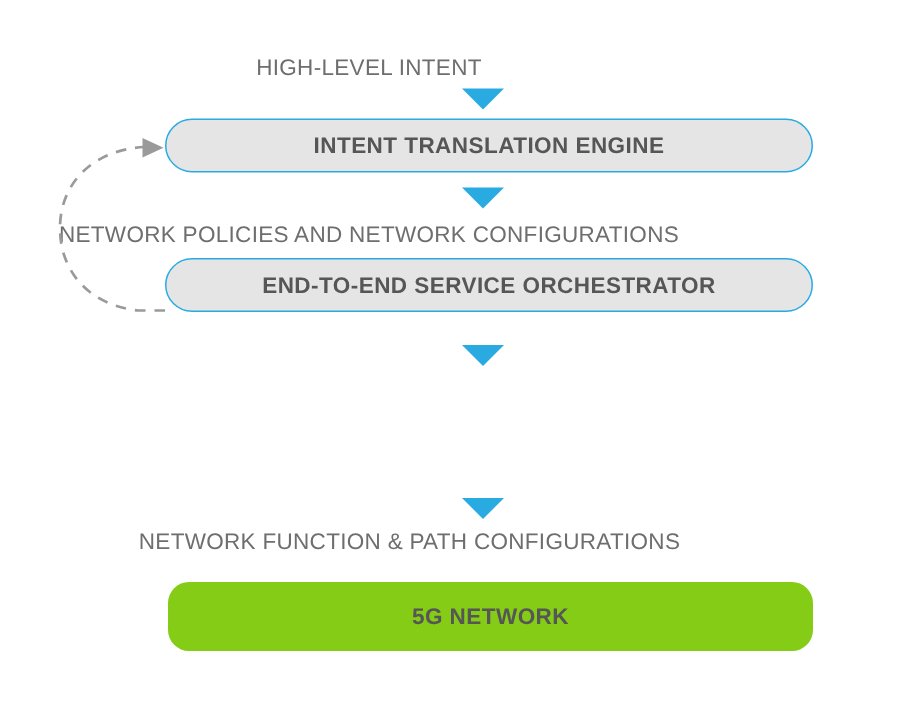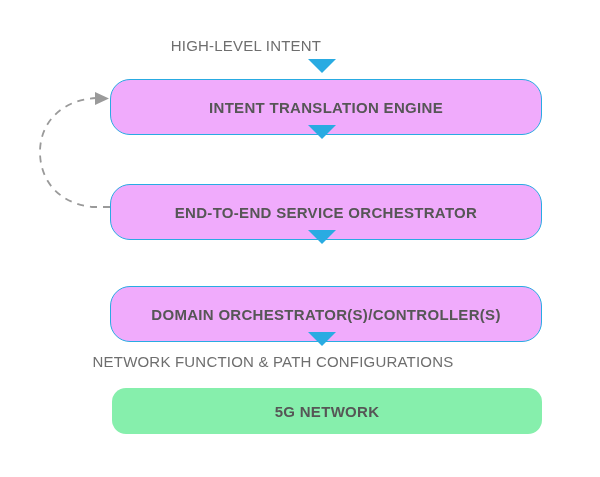--- a/index.html
+++ b/index.html
@@ -30,45 +30,45 @@
     font-weight: 400;
     letter-spacing: 0.2px;
     white-space: nowrap;
   }
 
   
   .stage-box {
     position: absolute;
     left: 110px;
     width: 432px;
-    height: 56px;
+    height: 36px;
     box-sizing: border-box;
     border: 1.6px solid #29abe2;
     border-radius: 20px;
-    background: #f0abfc;
+    background: #e5e5e5;
     display: flex;
     align-items: center;
     justify-content: center;
   }
   .stage-box .stage-label {
     color: #565656;
     font-size: 15px;
     font-weight: bold;
     letter-spacing: 0.3px;
     white-space: nowrap;
   }
 
   
   .stage-box.filled {
     left: 112px;
     width: 430px;
     height: 46px;
     border: none;
     border-radius: 14px;
-    background: #86efac;
+    background: #84cc16;
   }
 
   
   .arrow-down {
     position: absolute;
     width: 0;
     height: 0;
     border-left: 14px solid transparent;
     border-right: 14px solid transparent;
     border-top: 14px solid #29abe2;
@@ -92,31 +92,29 @@
   <div class="flow-label" style="top:37px;">HIGH-LEVEL INTENT</div>
 
   <div class="arrow-down" style="left:308px; top:59px;"></div>
 
   <div class="stage-box" style="top:79px;">
     <span class="stage-label">INTENT TRANSLATION ENGINE</span>
   </div>
 
   <div class="arrow-down" style="left:308px; top:125px;"></div>
 
+  <div class="flow-label" style="top:148px;">NETWORK POLICIES AND NETWORK CONFIGURATIONS</div>
 
-  <div class="stage-box" style="top:184px;justify-content:center;">
+  <div class="stage-box" style="top:172px;justify-content:center;">
     <span class="stage-label">END-TO-END SERVICE ORCHESTRATOR</span>
   </div>
 
   <div class="arrow-down" style="left:308px; top:230px;"></div>
 
 
-  <div class="stage-box" style="top:286px;">
-    <span class="stage-label">DOMAIN ORCHESTRATOR(S)/CONTROLLER(S)</span>
-  </div>
 
   <div class="arrow-down" style="left:308px; top:332px;"></div>
 
   <div class="flow-label" style="top:353px;margin-left:27px;">NETWORK FUNCTION &amp; PATH CONFIGURATIONS</div>
 
   <div class="stage-box filled" style="top:388px;">
     <span class="stage-label">5G NETWORK</span>
   </div>
 
   <svg id="feedback-layer" viewBox="0 0 600 477">

